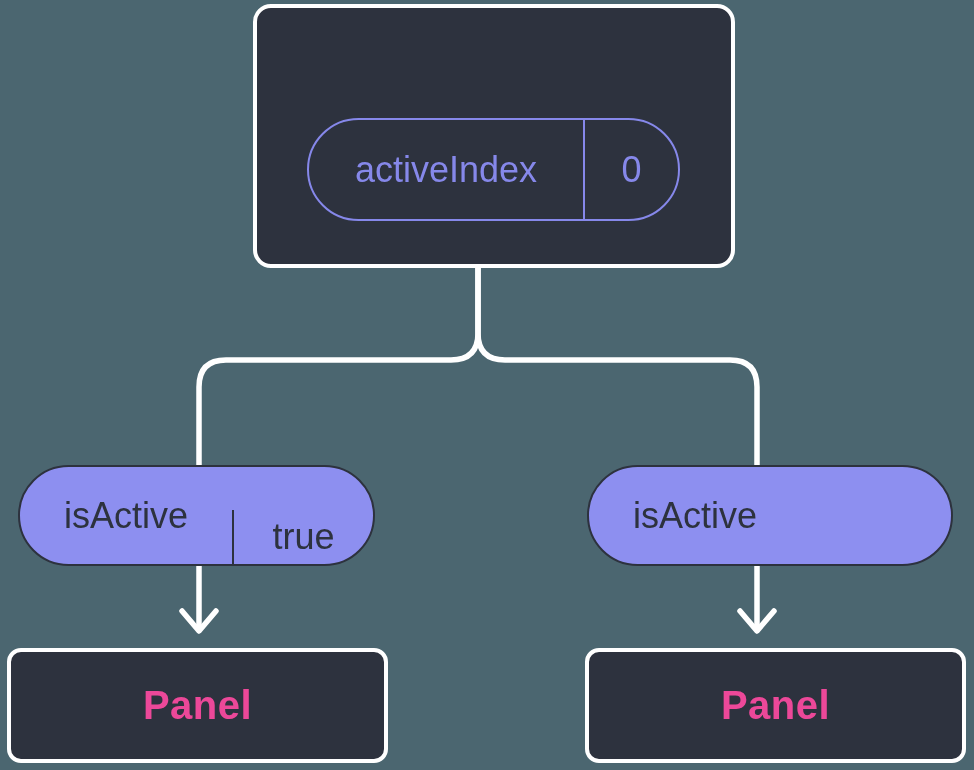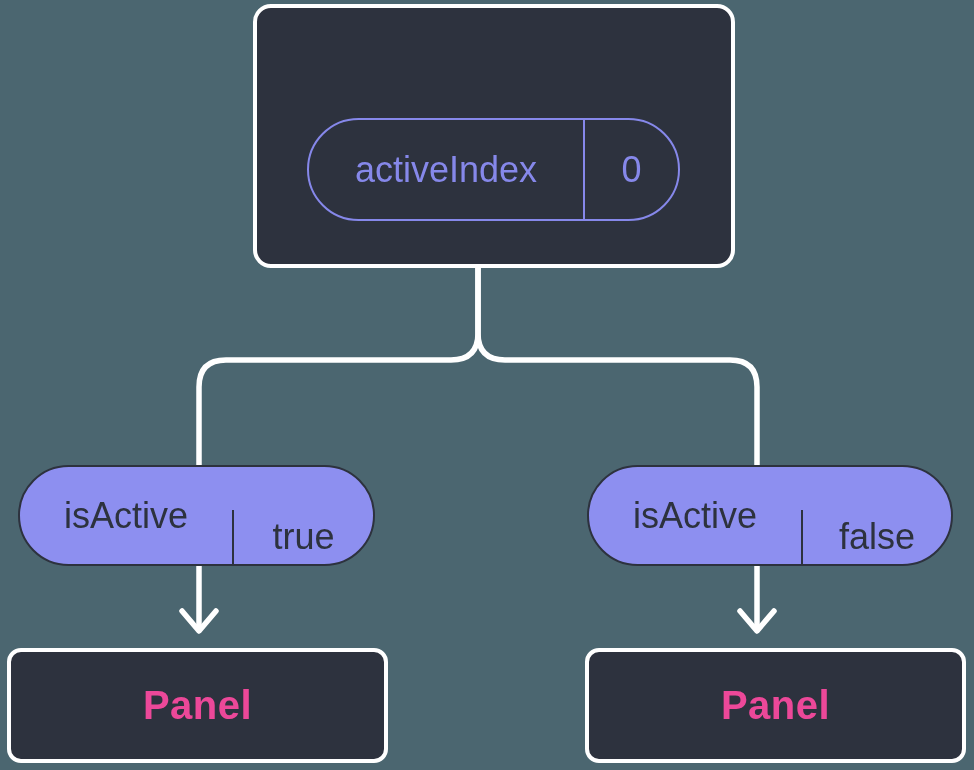--- a/index.html
+++ b/index.html
@@ -148,21 +148,20 @@
     </div>
   </div>
 
   <div class="prop-pill left">
     <div class="seg-name">isActive</div>
     <div class="seg-value">true</div>
   </div>
 
   <div class="prop-pill right">
     <div class="seg-name">isActive</div>
-    <div class="seg-value">false</div>
   </div>
 
   <div class="panel-node left">
     <span>Panel</span>
   </div>
 
   <div class="panel-node right">
     <span>Panel</span>
   </div>
 

